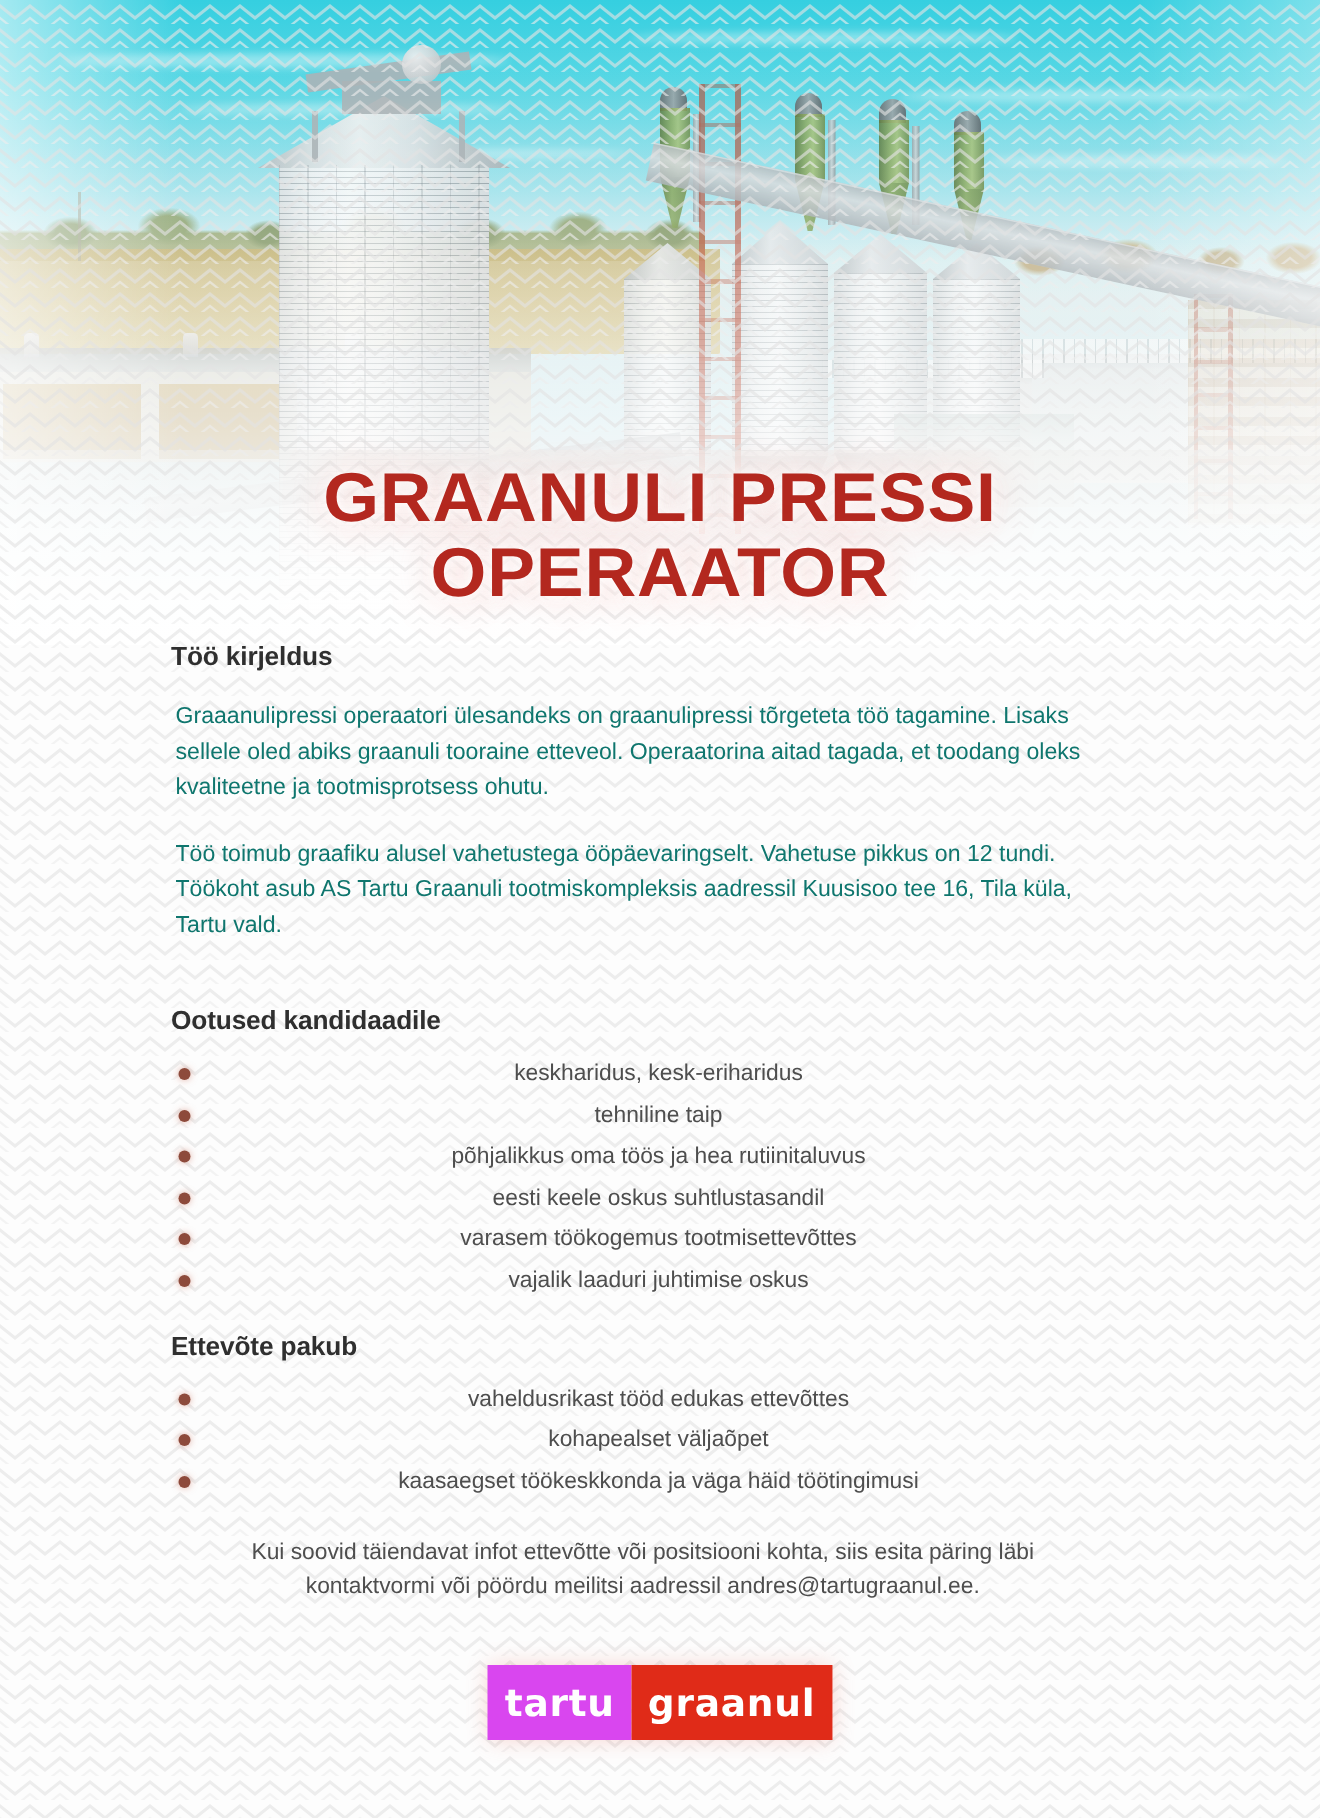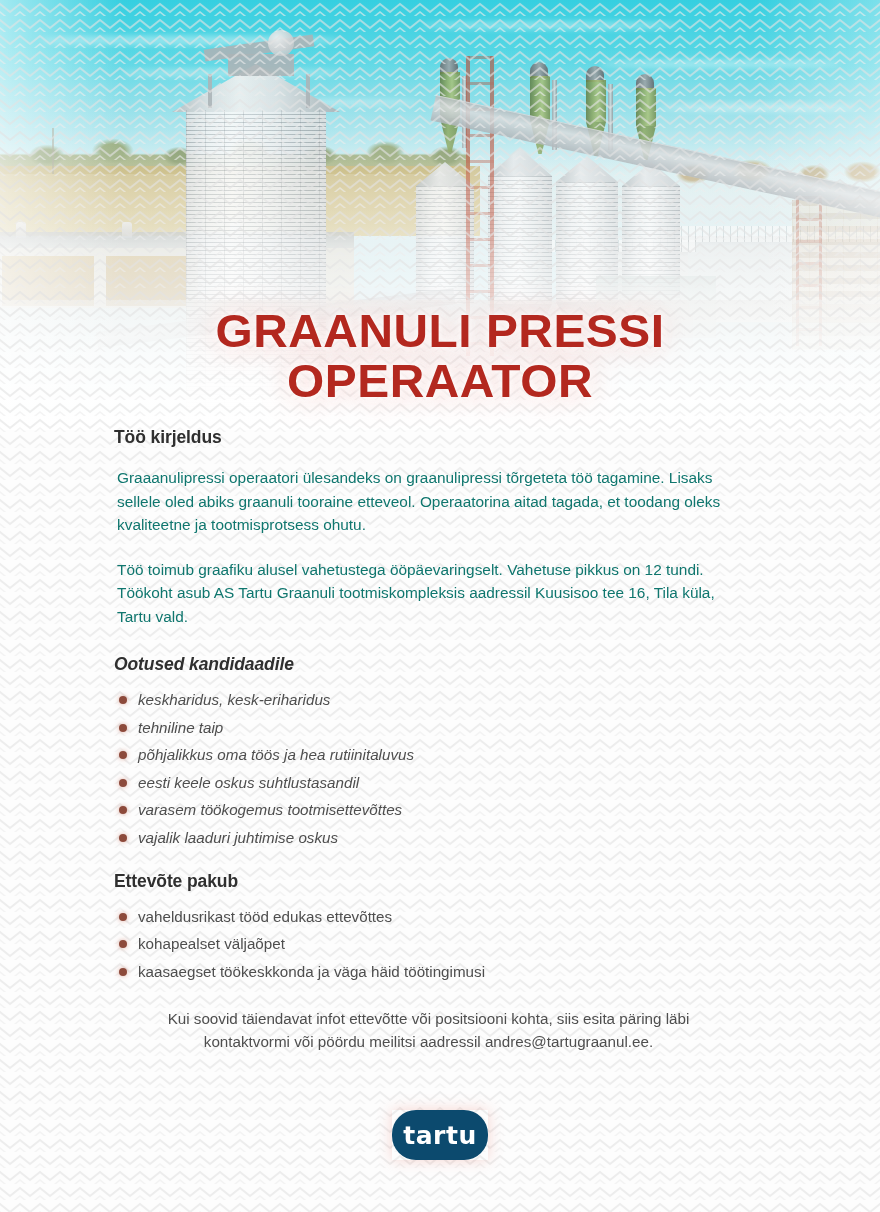--- a/index.html
+++ b/index.html
@@ -300,33 +300,33 @@
   .inner { padding:0 112px 0 117px; }
 
   h2.section-heading {
     font-size:17.5px;
     font-weight:bold;
     color:#2f2f2f;
     letter-spacing:-0.1px;
     margin-left:-3px;
   }
   .sec-desc { margin-top:9px; }
-  .sec-exp  { margin-top:26px;font-style:italic; }
+  .sec-exp  { margin-top:42px; }
   .sec-off  { margin-top:24px; }
 
   p.para {
     font-size:15.4px;
     line-height:23.5px;
     color:#0f766e;
     margin-top:18px;
     max-width:648px;
   }
   p.para.second { margin-top:21px; }
 
-  ul.bullets { list-style:none; margin-top:15px; }
+  ul.bullets { list-style:none; margin-top:15px;text-align:center; }
   ul.bullets li {
     position:relative;
     font-size:15.2px;
     line-height:19px;
     color:#4e4e4e;
     padding-left:21px;
     margin-bottom:8.5px;
   }
   ul.bullets li::before {
     content:"";
@@ -364,21 +364,21 @@
     display:flex;
     align-items:center;
     justify-content:center;
     font-weight:bold;
     font-size:25px;
     letter-spacing:0.5px;
     color:#ffffff;
     padding:0 11px;
     font-family:"DejaVu Sans", sans-serif;
   }
-  .logo-left  { background:#0c4a6e;border-radius:24px; }
+  .logo-left  { background:#d946ef; }
   .logo-right { background:#e02b18; }
   .logo-text { position:relative; }
   .logo-text::after {
     content:"";
     position:absolute; left:0; top:0; right:0; bottom:0;
     background-image:radial-gradient(circle at 50% 50%, currentColor 0.85px, transparent 1.05px);
     background-size:3.1px 3.1px;
     mix-blend-mode:normal;
     opacity:0;
   }
@@ -524,16 +524,19 @@
 
       <p class="footer-note">Kui soovid täiendavat infot ettevõtte või positsiooni kohta, siis esita päring läbi kontaktvormi või pöördu meilitsi aadressil andres@tartugraanul.ee.</p>
     </div>
   </div>
 
   <div class="logo-wrap">
     <div class="logo">
       <div class="logo-left">
         <span class="logo-text">tartu</span>
       </div>
+      <div class="logo-right">
+        <span class="logo-text">graanul</span>
+      </div>
     </div>
   </div>
 
 </div>
 
 </body></html>

